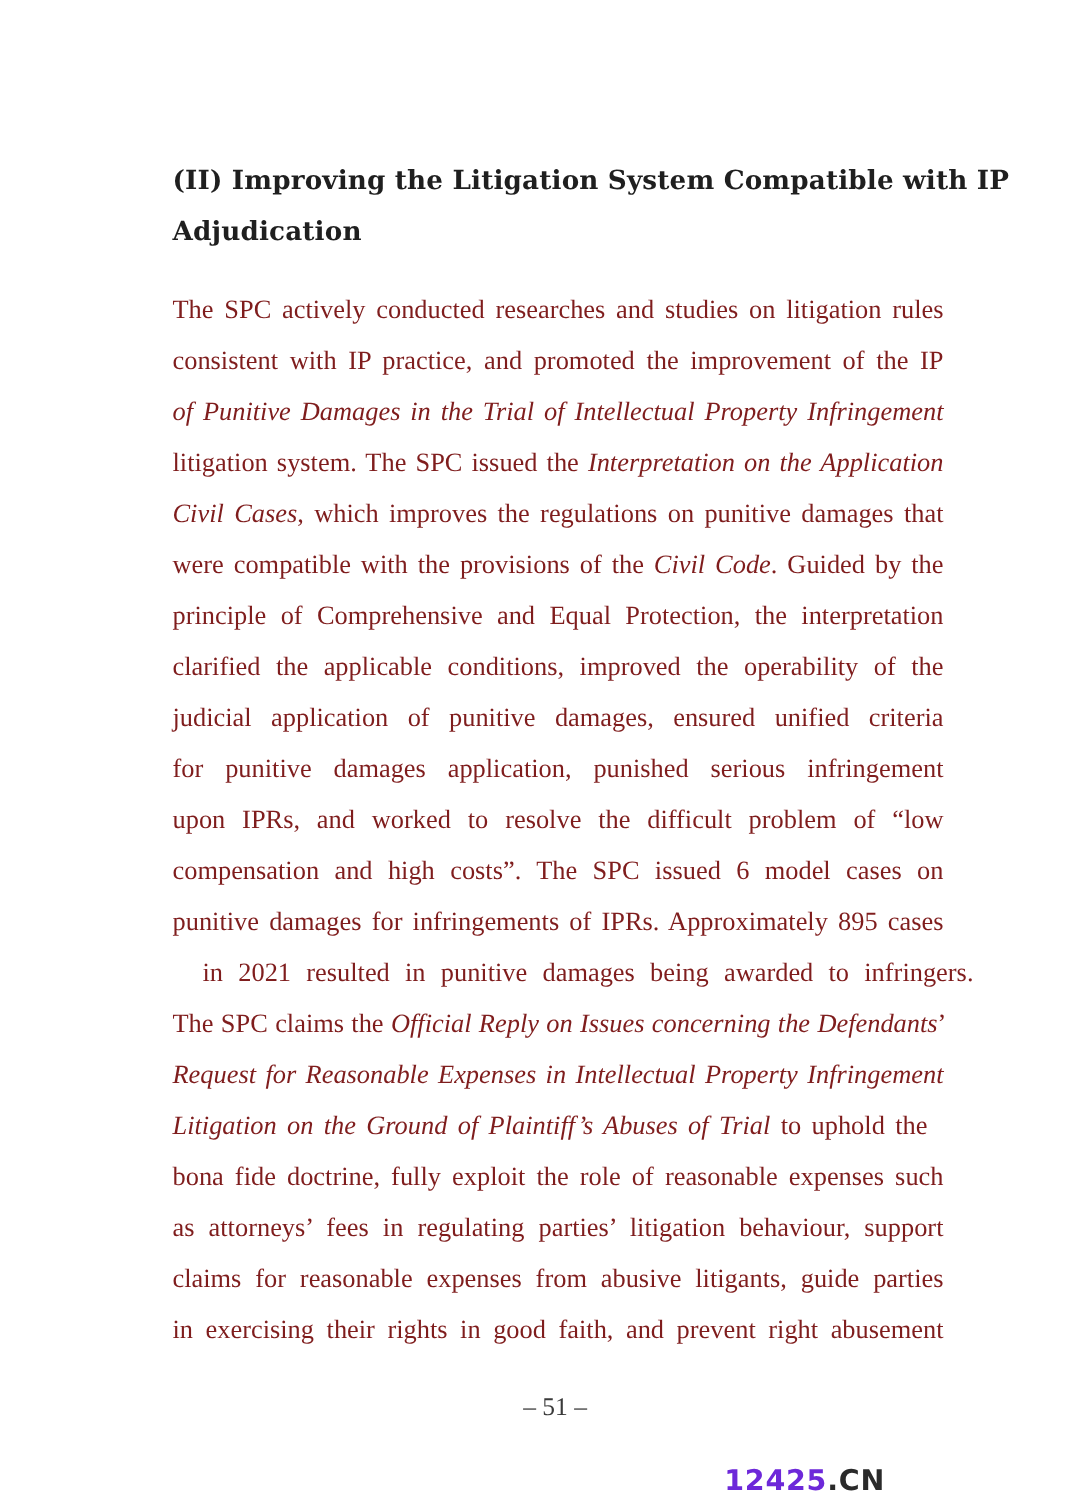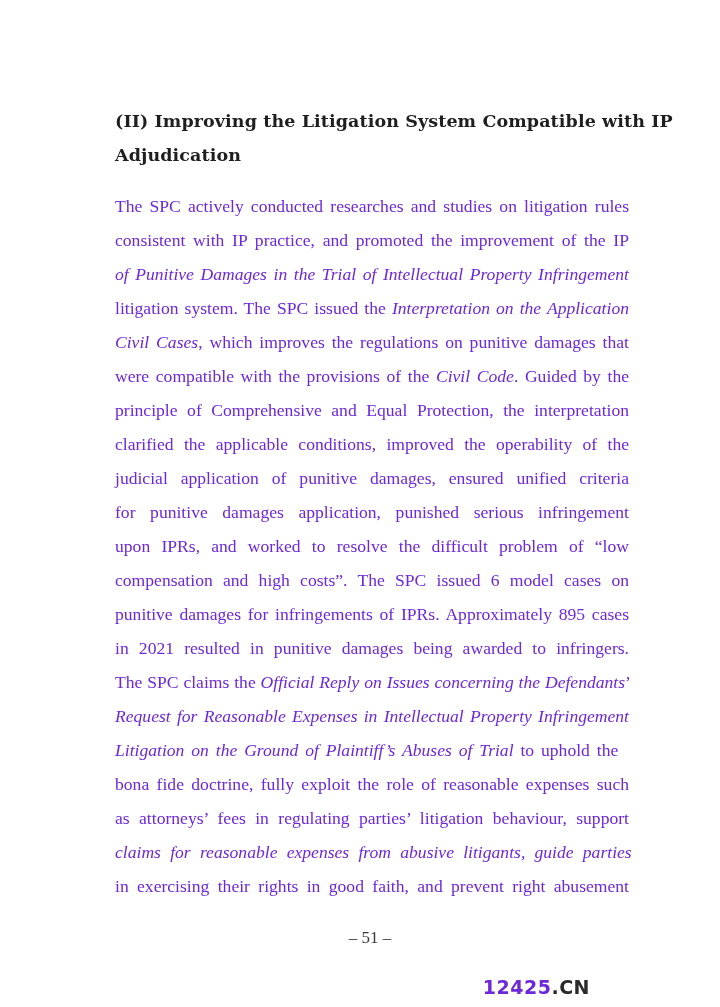--- a/index.html
+++ b/index.html
@@ -35,21 +35,21 @@
       margin: 0;
     }
     .body-text {
       position: absolute;
       left: 115px;
       top: 189px;
       width: 514px;
       font-family: "Liberation Serif", serif;
       font-size: 17.6px;
       line-height: 34px;
-      color: #6d28d9;
+      color: #7f1d1d;
       margin: 0;
     }
     .line {
       display: block;
       white-space: nowrap;
       text-align: justify;
       text-align-last: justify;
       height: 34px;
     }
     .line span { white-space: pre; }
@@ -92,27 +92,27 @@
       <span class="line" style="text-align: left; text-align-last: left; display: block; width: auto;"><span style="word-spacing: 1.65104px;">litigation system. The SPC issued the </span><span class="it" style="word-spacing: 1.65104px;">Interpretation on the Application</span></span>
       <span class="line" style="text-align: left; text-align-last: left; display: block; width: auto;"><span class="it" style="word-spacing: 2.49132px; text-align: right;">Civil Cases</span><span style="word-spacing: 2.49132px;">, which improves the regulations on punitive damages that</span></span>
       <span class="line" style="text-align: left; text-align-last: left; display: block; width: auto;"><span style="word-spacing: 2.21733px;">were compatible with the provisions of the </span><span class="it" style="word-spacing: 2.21733px;">Civil Code</span><span style="word-spacing: 2.21733px;">. Guided by the</span></span>
       <span class="line" style="text-align: left; text-align-last: left; display: block; width: auto;"><span style="word-spacing: 5.16741px;">principle of Comprehensive and Equal Protection, the interpretation</span></span>
       <span class="line" style="text-align: left; text-align-last: left; display: block; width: auto;"><span style="word-spacing: 5.92773px;">clarified the applicable conditions, improved the operability of the</span></span>
       <span class="line" style="text-align: left; text-align-last: left; display: block; width: auto;"><span style="word-spacing: 8.52009px;">judicial application of punitive damages, ensured unified criteria</span></span>
       <span class="line" style="text-align: left; text-align-last: left; display: block; width: auto;"><span style="word-spacing: 10.1771px;">for punitive damages application, punished serious infringement</span></span>
       <span class="line" style="text-align: left; text-align-last: left; display: block; width: auto;"><span style="word-spacing: 6.82031px;">upon IPRs, and worked to resolve the difficult problem of “low</span></span>
       <span class="line" style="text-align: left; text-align-last: left; display: block; width: auto;"><span style="word-spacing: 5.84063px;">compensation and high costs”. The SPC issued 6 model cases on</span></span>
       <span class="line" style="text-align: left; text-align-last: left; display: block; width: auto;"><span style="word-spacing: 2.37695px;">punitive damages for infringements of IPRs. Approximately 895 cases</span></span>
-      <span class="line" style="text-align: left; text-align-last: left; display: block; width: auto;"><span style="word-spacing: 5.75347px;">in 2021 resulted in punitive damages being awarded to infringers.</span></span>
+      <span class="line" style="text-align: left; text-align-last: left; display: block; width: auto;"><span style="word-spacing: 5.75347px; margin-left: 20px;">in 2021 resulted in punitive damages being awarded to infringers.</span></span>
       <span class="line" style="text-align: left; text-align-last: left; display: block; width: auto;"><span style="word-spacing: 0.482812px;">The SPC claims the </span><span class="it" style="word-spacing: 0.482812px;">Official Reply on Issues concerning the Defendants</span><span style="word-spacing: 0.482812px;">’</span></span>
       <span class="line" style="text-align: left; text-align-last: left; display: block; width: auto;"><span class="it" style="word-spacing: 1.83705px;">Request for Reasonable Expenses in Intellectual Property Infringement</span></span>
       <span class="line" style="text-align: left; text-align-last: left; display: block; width: auto;"><span class="it" style="word-spacing: 2.49006px;">Litigation on the Ground of Plaintiff’s Abuses of Trial</span><span style="word-spacing: 2.49006px;"> to uphold the</span></span>
       <span class="line" style="text-align: left; text-align-last: left; display: block; width: auto;"><span style="word-spacing: 2.98438px;">bona fide doctrine, fully exploit the role of reasonable expenses such</span></span>
       <span class="line" style="text-align: left; text-align-last: left; display: block; width: auto;"><span style="word-spacing: 4.99609px;">as attorneys’ fees in regulating parties’ litigation behaviour, support</span></span>
-      <span class="line" style="text-align: left; text-align-last: left; display: block; width: auto;"><span style="word-spacing: 4.82812px; font-style: italic;">claims for reasonable expenses from abusive litigants, guide parties</span></span>
+      <span class="line" style="text-align: left; text-align-last: left; display: block; width: auto;"><span style="word-spacing: 4.82812px;">claims for reasonable expenses from abusive litigants, guide parties</span></span>
       <span class="line" style="text-align: left; text-align-last: left; display: block; width: auto;"><span style="word-spacing: 3.95781px;">in exercising their rights in good faith, and prevent right abusement</span></span>
     </div>
 
   <div class="page-number">– 51 –</div>
 
   <div class="watermark">
     <span class="wm-num" style="color: #6d28d9;">12425</span><span class="wm-dom" style="color: rgb(42, 42, 42);">.CN</span>
   </div>
 </div>
 

